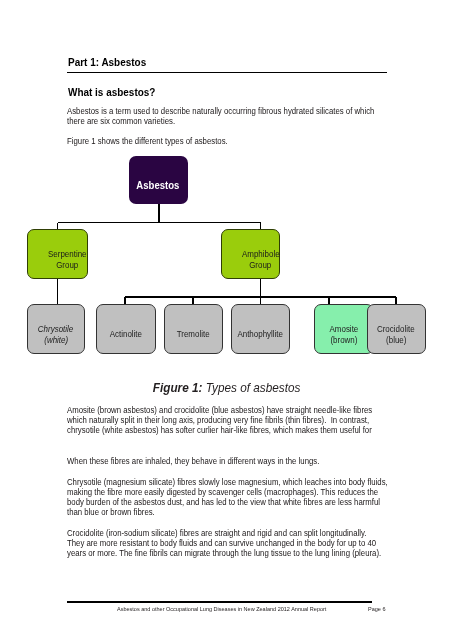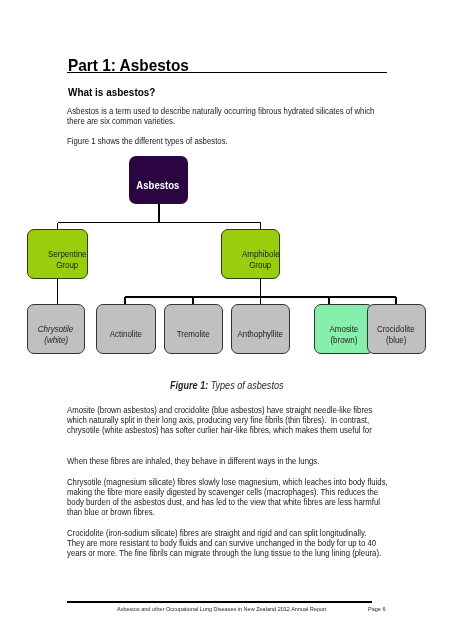--- a/index.html
+++ b/index.html
@@ -2,35 +2,35 @@
 <html><head>
 <meta charset="utf-8">
 <style>
   html,body{margin:0;padding:0;}
   body{width:453px;height:640px;background:#ffffff;font-family:"Liberation Sans",sans-serif;overflow:hidden;-webkit-font-smoothing:antialiased;}
   .page{position:relative;width:453px;height:640px;background:#fff;will-change:transform;}
 
   .nx{display:inline-block;transform:scaleX(0.905);transform-origin:0 50%;white-space:pre;}
   .node .nx,.caption .nx{transform-origin:50% 50%;}
 
-  .h1{position:absolute;left:67.6px;top:55.8px;font-size:17px;font-weight:bold;color:#000;}
+  .h1{position:absolute;left:67.6px;top:55.8px;font-size:11px;font-weight:bold;color:#000;}
   .h1rule{position:absolute;left:67px;top:71.9px;width:319.5px;height:1.5px;background:#000;}
   .h2{position:absolute;left:68px;top:86px;font-size:11px;font-weight:bold;color:#000;}
 
   .para{position:absolute;left:67px;width:360px;font-size:8.6px;line-height:10.2px;color:#1b1718;}
   .para .ln{display:block;height:10.2px;}
 
   .fig{position:absolute;left:0;top:0;width:453px;height:640px;}
   .node{position:absolute;box-sizing:border-box;display:flex;align-items:center;justify-content:center;
         text-align:center;border-radius:7px;}
   .root-node{font-size:10.6px;font-weight:bold;color:#fff;padding-top:11px;}
   .group-node{font-size:8.8px;font-weight:normal;color:#1b1b1b;border:1.15px solid #2f3e05;line-height:11.5px;padding-top:12px;padding-left:20px;}
   .type-node{font-size:8.8px;color:#222;border:1.15px solid #333;line-height:11px;padding-top:12px;}
 
-  .caption{position:absolute;left:0;width:453px;text-align:center;font-size:10px;color:#231f20;}
+  .caption{position:absolute;left:0;width:453px;text-align:center;font-size:13px;color:#231f20;}
   .caption b{font-weight:bold;font-style:italic;}
   .caption i{font-style:italic;}
 
   .footrule{position:absolute;left:67px;top:601.4px;width:305px;height:1.2px;background:#000;}
   .footer-text{position:absolute;left:117px;top:605.3px;text-align:left;font-size:6.1px;color:#231f20;}
   .footer-page{position:absolute;left:368px;top:605.3px;font-size:6.1px;color:#231f20;}
 </style>
 </head>
 <body>
 

